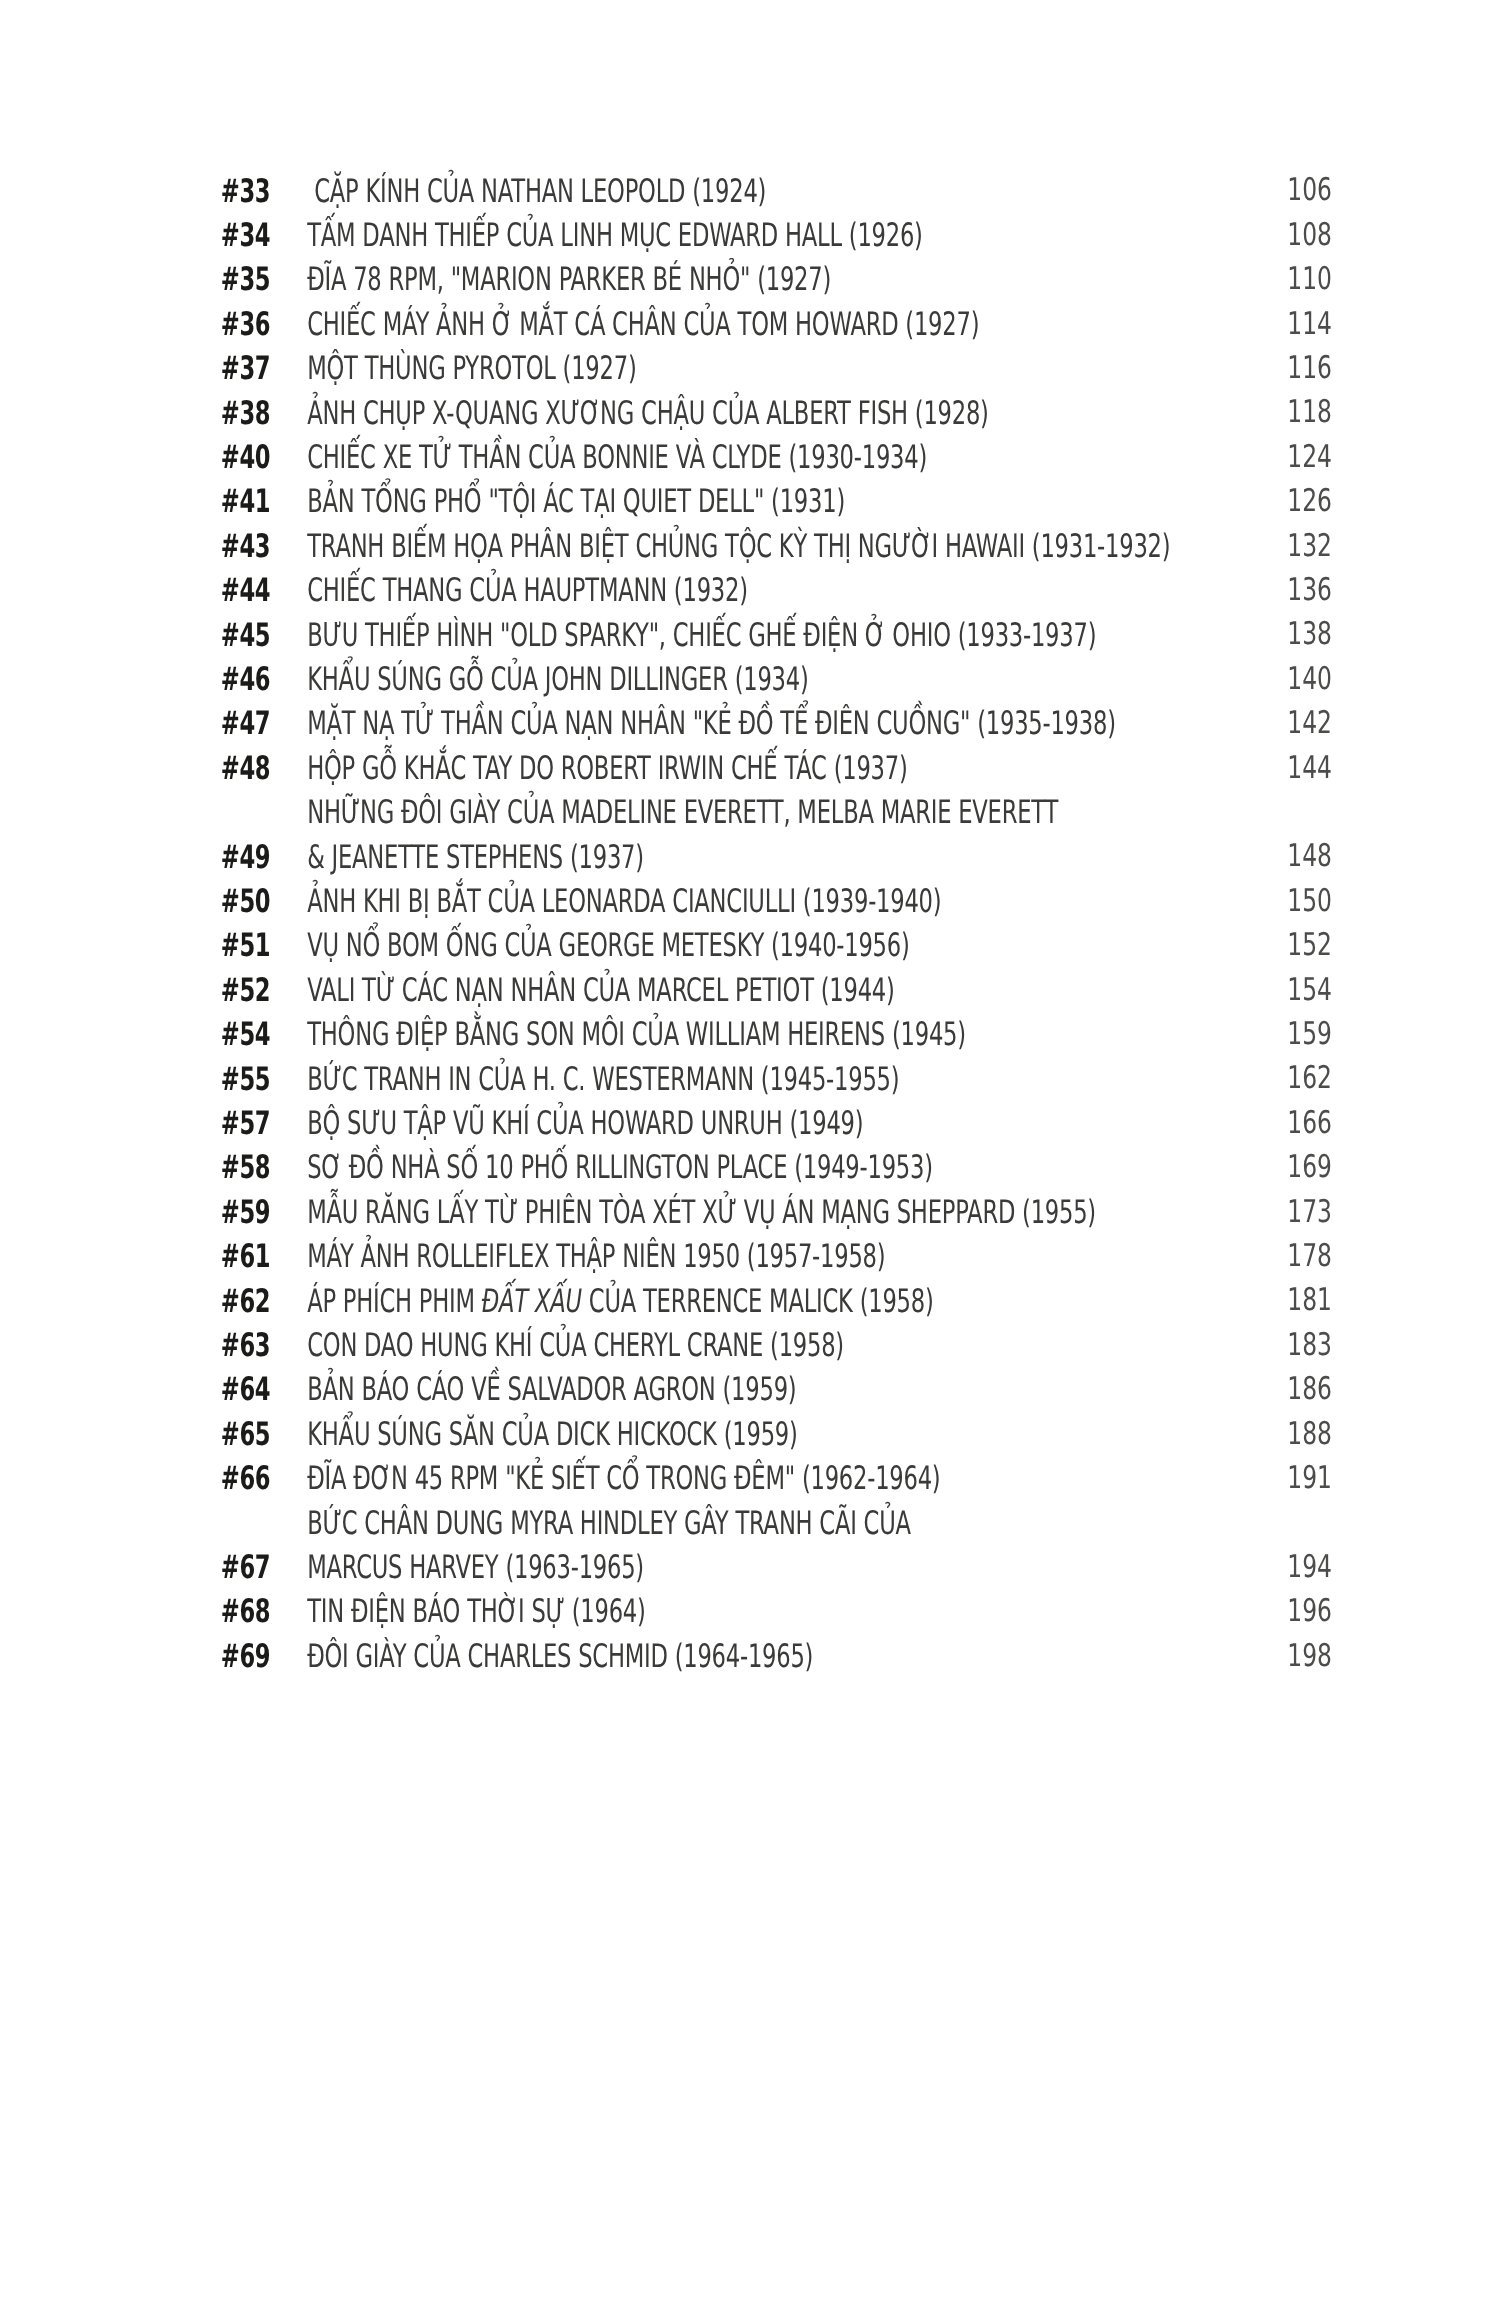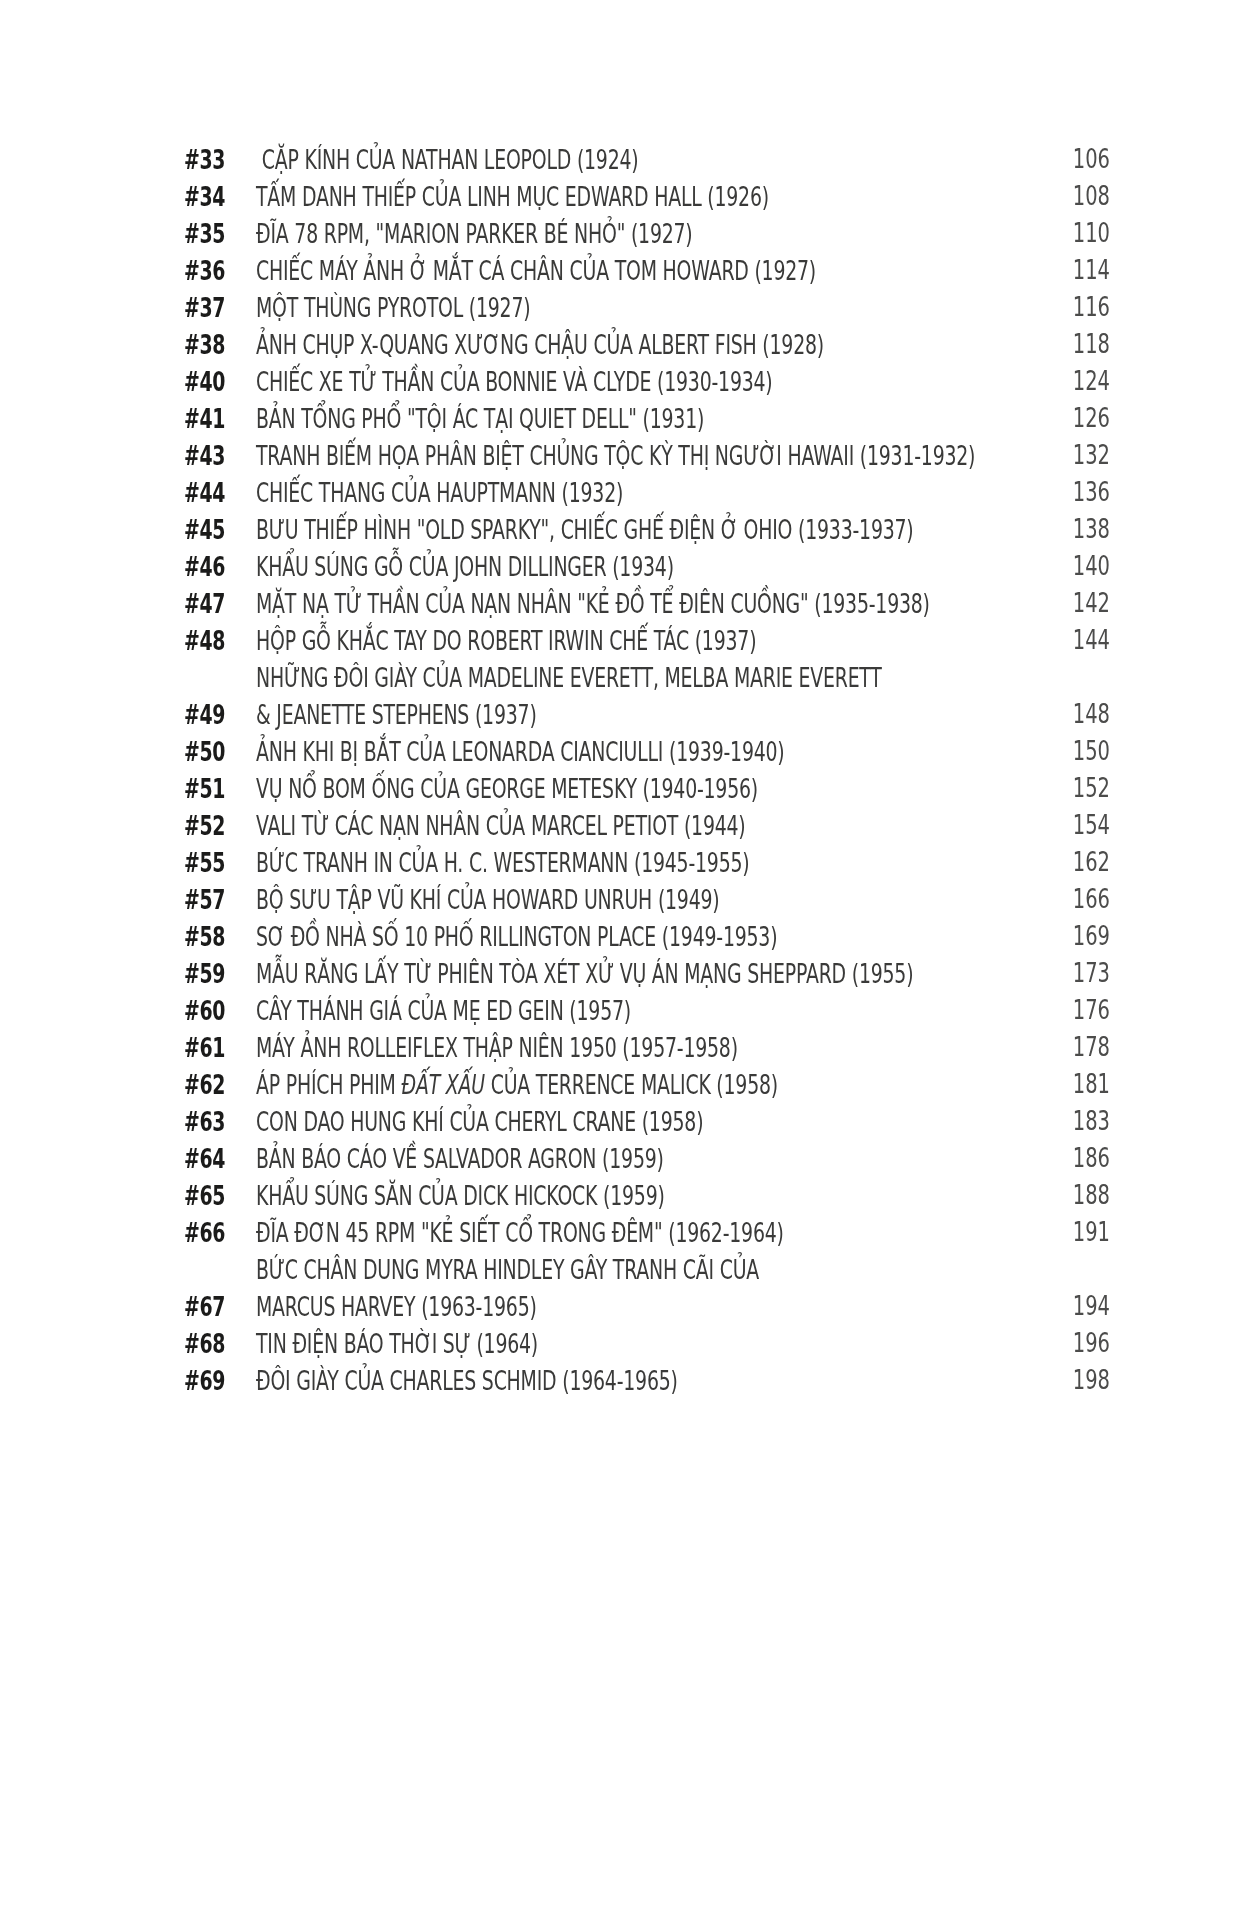--- a/index.html
+++ b/index.html
@@ -177,20 +177,25 @@
     <span class="page-num">152</span>
   </div>
 
   <div class="row">
     <span class="num">#52</span>
     <span class="title">VALI TỪ CÁC NẠN NHÂN CỦA MARCEL PETIOT (1944)</span>
     <span class="page-num">154</span>
   </div>
 
 
+  <div class="row">
+    <span class="num">#54</span>
+    <span class="title">THÔNG ĐIỆP BẰNG SON MÔI CỦA WILLIAM HEIRENS (1945)</span>
+    <span class="page-num">159</span>
+  </div>
 
   <div class="row">
     <span class="num">#55</span>
     <span class="title">BỨC TRANH IN CỦA H. C. WESTERMANN (1945-1955)</span>
     <span class="page-num">162</span>
   </div>
 
 
   <div class="row">
     <span class="num">#57</span>
@@ -203,25 +208,20 @@
     <span class="title">SƠ ĐỒ NHÀ SỐ 10 PHỐ RILLINGTON PLACE (1949-1953)</span>
     <span class="page-num">169</span>
   </div>
 
   <div class="row">
     <span class="num">#59</span>
     <span class="title">MẪU RĂNG LẤY TỪ PHIÊN TÒA XÉT XỬ VỤ ÁN MẠNG SHEPPARD (1955)</span>
     <span class="page-num">173</span>
   </div>
 
-  <div class="row">
-    <span class="num">#60</span>
-    <span class="title">CÂY THÁNH GIÁ CỦA MẸ ED GEIN (1957)</span>
-    <span class="page-num">176</span>
-  </div>
 
   <div class="row">
     <span class="num">#61</span>
     <span class="title">MÁY ẢNH ROLLEIFLEX THẬP NIÊN 1950 (1957-1958)</span>
     <span class="page-num">178</span>
   </div>
 
   <div class="row">
     <span class="num">#62</span>
     <span class="title">ÁP PHÍCH PHIM <em>ĐẤT XẤU</em> CỦA TERRENCE MALICK (1958)</span>

